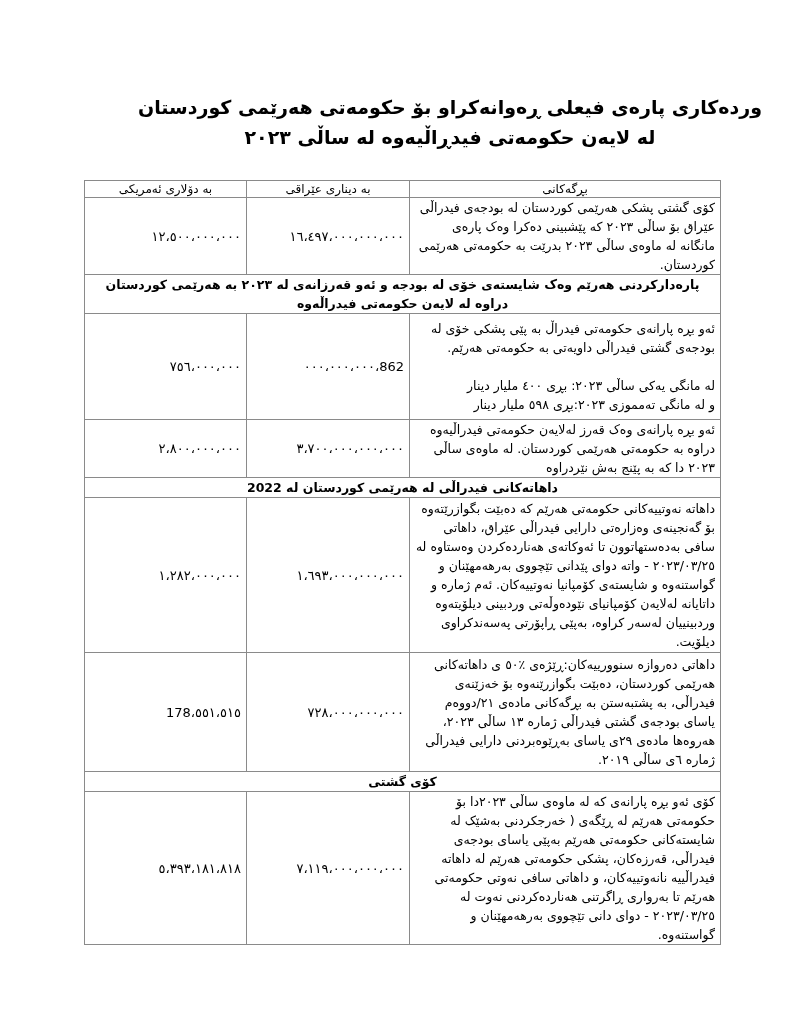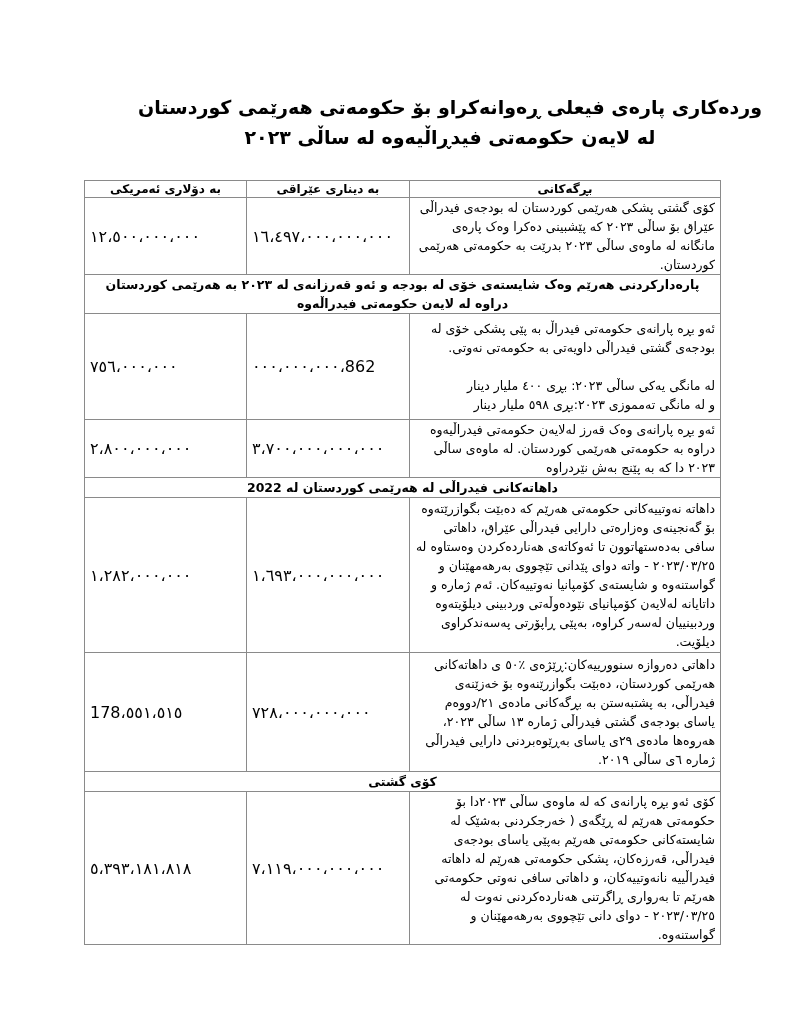--- a/index.html
+++ b/index.html
@@ -7,23 +7,23 @@
          font-family: "DejaVu Sans", sans-serif; color: #000; }
   .title { position: absolute; left: 0; width: 804px; top: 92px; text-align: center;
            direction: rtl; font-weight: bold; font-size: 19px; line-height: 30px;
            font-family: "DejaVu Sans", sans-serif; padding-left: 48px; }
   table.report { position: absolute; left: 84px; top: 180px; width: 636px;
                  border-collapse: collapse; direction: rtl; table-layout: fixed; }
   table.report td, table.report th { border: 1.5px solid #8a8a8a; padding: 0 5px; vertical-align: middle; }
   col.c-desc { width: 311px; }
   col.c-iqd { width: 163px; }
   col.c-usd { width: 162px; }
-  th { font-weight: bold; font-size: 12px; height: 16px; line-height: 16px; text-align: center; }
+  th { font-weight: normal; font-size: 12px; height: 16px; line-height: 16px; text-align: center; }
   td.desc { font-size: 12.5px; line-height: 19px; text-align: right; padding: 2px 6px; }
-  td.num { font-size: 16px; text-align: left; letter-spacing: 0.5px; }
+  td.num { font-size: 13px; text-align: right; letter-spacing: 0.5px; }
   td.section { font-weight: bold; font-size: 12.5px; line-height: 19px; text-align: center; padding: 1px 6px; }
   .gap { height: 19px; }
   tr.r1 td { height: 71px; }
   tr.r2 td { height: 105px; }
   tr.r3 td { height: 52px; }
   tr.r4 td { height: 154px; }
   tr.r5 td { height: 118px; }
   tr.r6 td { height: 150px; }
 </style>
 </head>
@@ -51,21 +51,21 @@
     <tr class="r1">
       <td class="desc">کۆی گشتی پشکی هەرێمی کوردستان لە بودجەی فیدراڵی عێراق بۆ ساڵی ٢٠٢٣ کە پێشبینی دەکرا وەک پارەی مانگانە لە ماوەی ساڵی ٢٠٢٣ بدرێت بە حکومەتی هەرێمی کوردستان.</td>
       <td class="num">١٦،٤٩٧،٠٠٠،٠٠٠،٠٠٠</td>
       <td class="num">١٢،٥٠٠،٠٠٠،٠٠٠</td>
     </tr>
     <tr>
       <td class="section" colspan="3">پارەدارکردنی هەرێم وەک شایستەی خۆی لە بودجە و ئەو قەرزانەی لە ٢٠٢٣ بە هەرێمی کوردستان دراوە لە لایەن حکومەتی فیدراڵەوە</td>
     </tr>
     <tr class="r2">
       <td class="desc">
-        <div>ئەو بڕە پارانەی حکومەتی فیدراڵ بە پێی پشکی خۆی لە بودجەی گشتی فیدراڵی داویەتی بە حکومەتی نەوتی.</div>
+        <div>ئەو بڕە پارانەی حکومەتی فیدراڵ بە پێی پشکی خۆی لە بودجەی گشتی فیدراڵی داویەتی بە حکومەتی هەرێم.</div>
         <div class="gap"></div>
         <div>لە مانگی یەکی ساڵی ٢٠٢٣: بڕی ٤٠٠ ملیار دینار</div>
         <div>و لە مانگی تەمموزی ٢٠٢٣:بڕی  ٥٩٨ ملیار دینار</div>
       </td>
       <td class="num">862،٠٠٠،٠٠٠،٠٠٠</td>
       <td class="num">٧٥٦،٠٠٠،٠٠٠</td>
     </tr>
     <tr class="r3">
       <td class="desc">ئەو بڕە پارانەی وەک قەرز لەلایەن حکومەتی فیدراڵیەوە دراوە بە حکومەتی هەرێمی کوردستان. لە ماوەی ساڵی ٢٠٢٣ دا کە بە پێنج بەش نێردراوە</td>
       <td class="num">٣،٧٠٠،٠٠٠،٠٠٠،٠٠٠</td>

